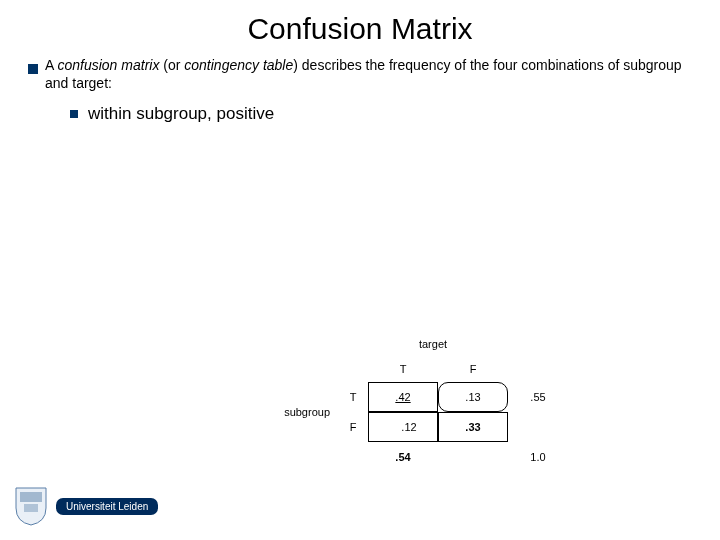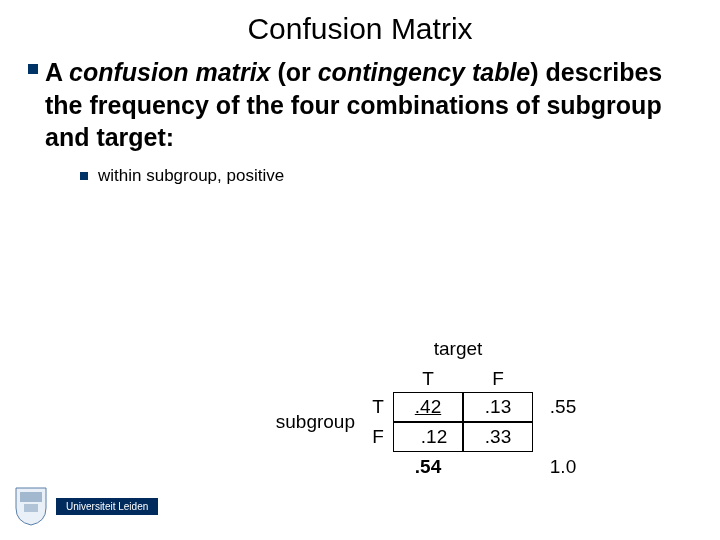--- a/index.html
+++ b/index.html
@@ -18,56 +18,54 @@
     font-weight: normal;
     padding-top: 12px;
     padding-bottom: 10px;
   }
   .content {
     padding: 0 22px 0 28px;
   }
   .main-bullet {
     display: flex;
     align-items: flex-start;
-    font-size: 25px;
+    font-size: 14px;
     line-height: 1.3;
-    font-weight: bold;
   }
   .main-bullet .sq {
     width: 10px;
     height: 10px;
     background: #003366;
     flex: 0 0 10px;
     margin-top: 8px;
     margin-right: 7px;
   }
   .main-bullet .txt { flex: 1; }
   .italic { font-style: italic; }
   .sub-list {
     padding: 12px 0 0 42px;
     font-size: 17px;
   }
   .sub-item {
     display: flex;
     align-items: center;
     margin-bottom: 10px;
-    margin-left: 10px;
   }
   .sub-item .sq {
     width: 8px;
     height: 8px;
     background: #003366;
     flex: 0 0 8px;
     margin-right: 10px;
   }
   .table-wrap {
     position: absolute;
-    left: 273px;
+    left: 248px;
     top: 338px;
-    font-size: 19px;
+    font-size: 11px;
   }
   .target-label {
     text-align: center;
     margin-left: 110px;
     margin-bottom: 6px;
     width: 150px;
   }
   .grid {
     display: grid;
     grid-template-columns: 90px 30px 70px 70px 60px;
@@ -85,23 +83,23 @@
   .row-T { grid-column: 2; grid-row: 2; }
   .row-F { grid-column: 2; grid-row: 3; }
   .boxed {
     border: 1px solid #000;
     height: 100%;
     display: flex;
     align-items: center;
     justify-content: center;
   }
   .c-tt { grid-column: 3; grid-row: 2; text-decoration: underline; }
-  .c-tf { grid-column: 4; grid-row: 2; }
+  .c-tf { grid-column: 4; grid-row: 2; border-radius: 10px; }
   .c-ft { grid-column: 3; grid-row: 3; padding-left: 12px; }
-  .c-ff { grid-column: 4; grid-row: 3; }
+  .c-ff { grid-column: 4; grid-row: 3; font-weight: bold; }
   .marg-r1 { grid-column: 5; grid-row: 2; }
   .marg-c1 { grid-column: 3; grid-row: 4; font-weight: bold; }
   .total { grid-column: 5; grid-row: 4; }
   .logo {
     position: absolute;
     left: 14px;
     bottom: 14px;
     display: flex;
     align-items: center;
     gap: 8px;
@@ -110,20 +108,21 @@
     width: 34px;
     height: 40px;
     position: relative;
   }
   .crest svg { width: 100%; height: 100%; }
   .uni-bar {
     background: #002b5c;
     color: #fff;
     font-size: 10px;
     padding: 3px 10px;
+    border-radius: 7px;
   }
 </style>
 </head>
 <body>
 
 <h1 class="title">Confusion Matrix</h1>
 
 <div class="content">
   <div class="main-bullet">
     <div class="sq"></div>

